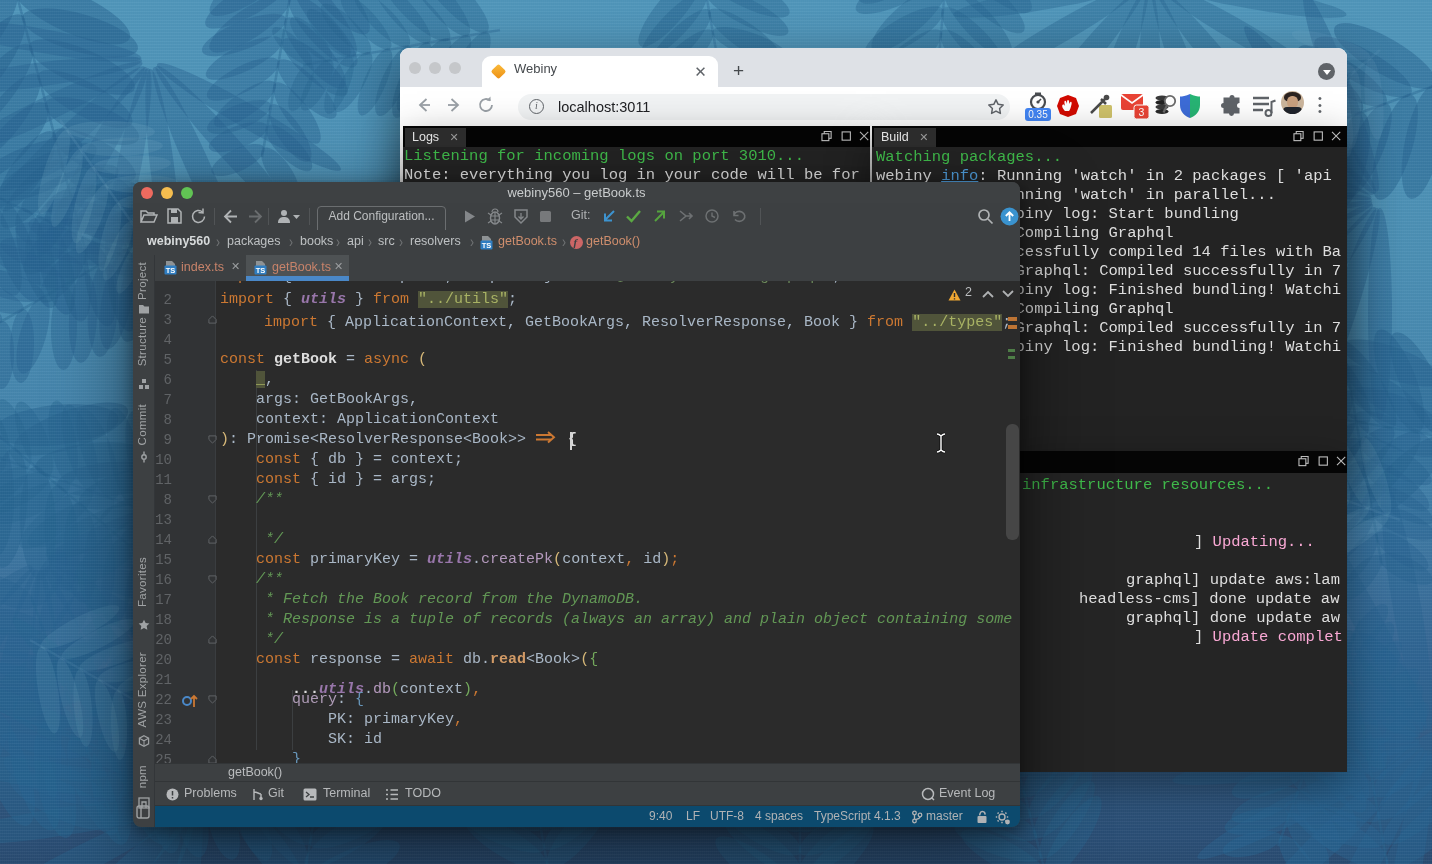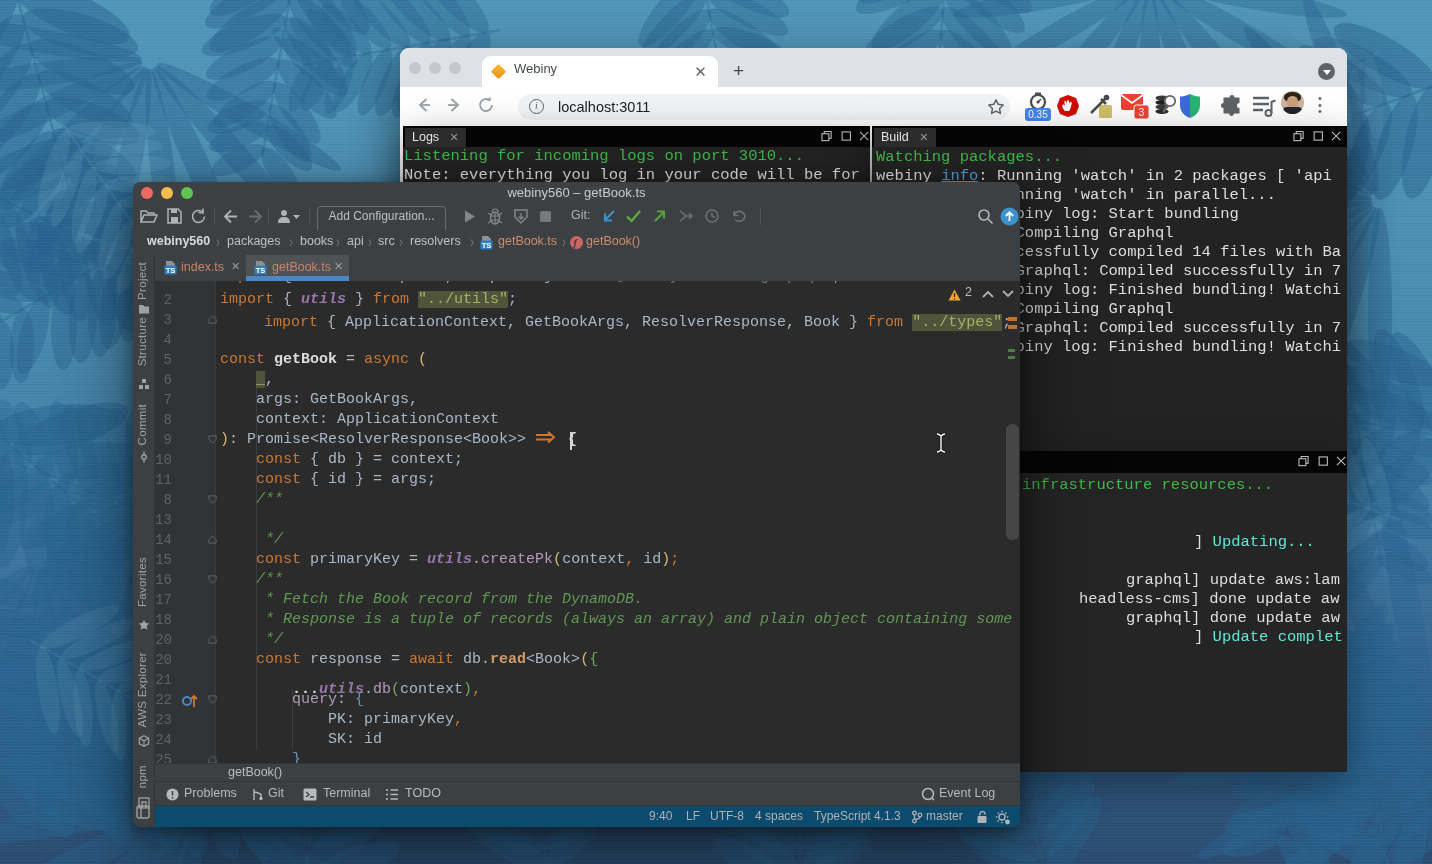--- a/index.html
+++ b/index.html
@@ -27,21 +27,21 @@
 #omni .info { position:absolute; left:11px; top:5px; width:15px; height:15px; border:1.6px solid #5f6368; border-radius:50%; color:#5f6368; font-size:10px; text-align:center; line-height:12px; font-family:"Liberation Serif",serif; font-style:italic; }
 #omni .url { position:absolute; left:40px; top:5px; font-size:14.5px; color:#202124; }
 
 
 .term { position:absolute; background:#232323; box-shadow:0 14px 40px rgba(0,0,0,0.4); }
 .ttitle { position:absolute; left:0; top:0; right:0; height:21px; background:#050505; }
 .ttab { position:absolute; left:2px; top:2px; height:19px; background:#2d2d2d; color:#e6e6e6; font-size:12.5px; line-height:19px; padding:0 7px; }
 .ttab .x { color:#9a9a9a; margin-left:7px; font-size:11px; }
 .tctl { position:absolute; top:5px; height:11px; }
 .trow { position:absolute; font-family:"Liberation Mono",monospace; font-size:15.5px; line-height:19px; height:19px; color:#dedede; white-space:pre; }
-.tg { color:#3fb94a; } .tb { color:#4f9ddb; } .to { color:#5eead4;margin-top:44px; } .tgy { color:#8a8a8a; }
+.tg { color:#3fb94a; } .tb { color:#4f9ddb; } .to { color:#f9a8d4;margin-top:44px; } .tgy { color:#8a8a8a; }
 
 
 
 #ide { position:absolute; left:133px; top:182px; width:887px; height:645px; border-radius:8px; background:#3d4042; box-shadow:0 30px 80px rgba(0,0,0,0.55), 0 4px 18px rgba(0,0,0,0.4); overflow:hidden; }
 #ititle { position:absolute; left:0; top:0; width:887px; height:21px; background:#3e4143; }
 .mtl { position:absolute; top:5px; width:12px; height:12px; border-radius:50%; }
 #ititle .t { position:absolute; left:0; width:887px; text-align:center; top:3px; font-size:13px; color:#c9cccd; }
 #itools { position:absolute; left:0; top:21px; width:887px; height:27px; background:#3d4042; }
 .isep { position:absolute; top:5px; width:1px; height:17px; background:#515456; }
 #icrumbs { position:absolute; left:0; top:48px; width:887px; height:25px; background:#3d4042; }

